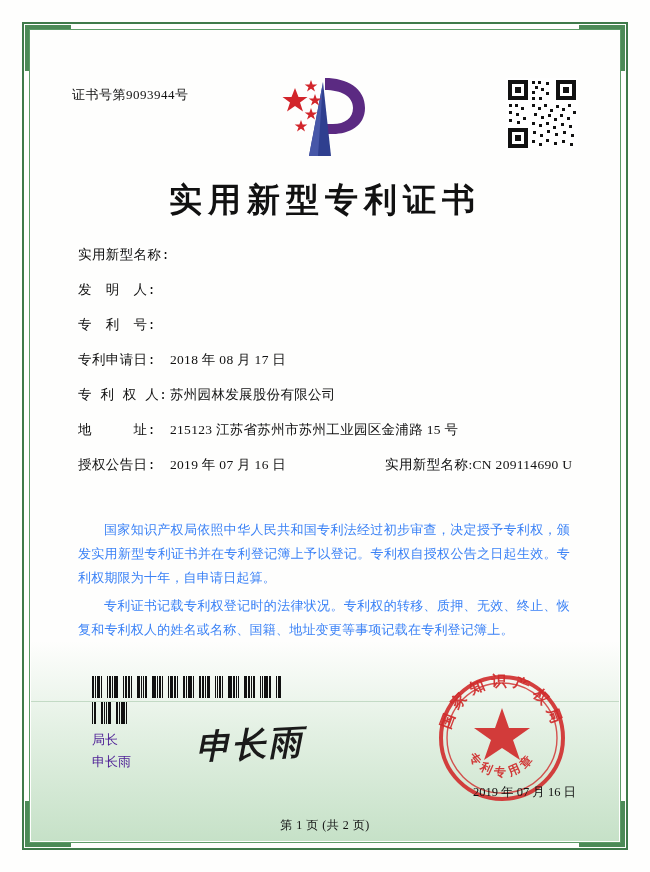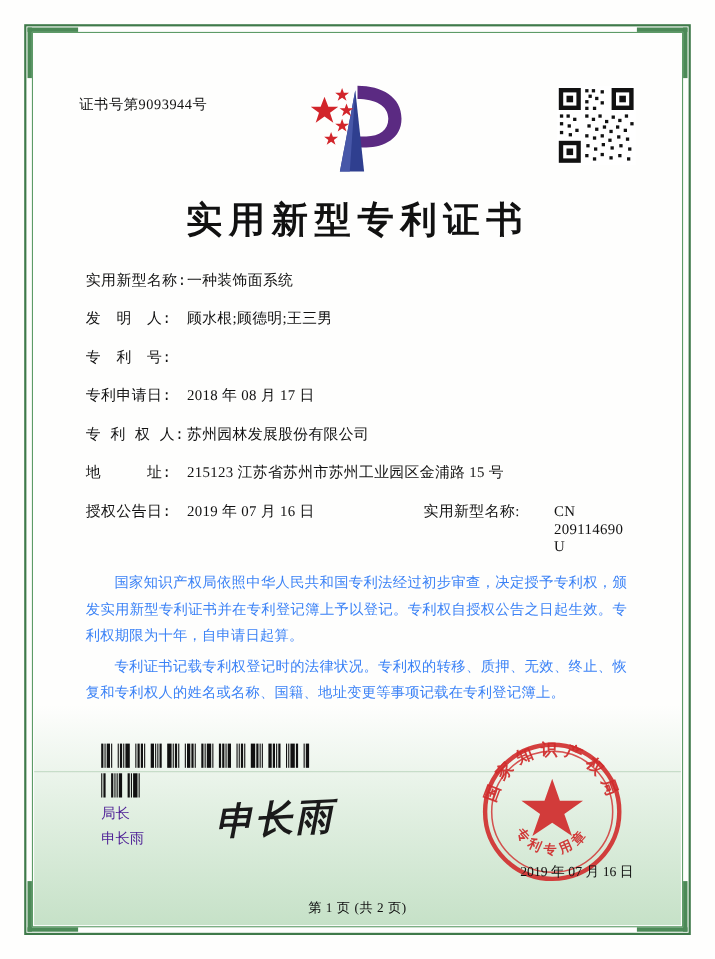--- a/index.html
+++ b/index.html
@@ -138,21 +138,20 @@
     flex: 0 0 215px;
   }
   .field-label2 {
     flex: 0 0 84px;
     white-space: nowrap;
     letter-spacing: 0.4px;
   }
   .field-value2 {
     flex: 1;
     letter-spacing: 0.3px;
-    margin-left: 31px;
   }
 
   
   .para-block {
     position: absolute;
     left: 78px;
     top: 518px;
     width: 492px;
     font-size: 13px;
     line-height: 1.85;
@@ -325,26 +324,24 @@
       </g>
     </svg>
   </div>
 
   <div class="title">实用新型专利证书</div>
 
   <div class="fields">
 
     <div class="field-row">
       <div class="field-label">实用新型名称:</div>
-      <div class="field-value">一种装饰面系统</div>
     </div>
 
     <div class="field-row">
       <div class="field-label">发　明　人:</div>
-      <div class="field-value">顾水根;顾德明;王三男</div>
     </div>
 
     <div class="field-row">
       <div class="field-label">专　利　号:</div>
     </div>
 
     <div class="field-row">
       <div class="field-label">专利申请日:</div>
       <div class="field-value">2018 年 08 月 17 日</div>
     </div>

